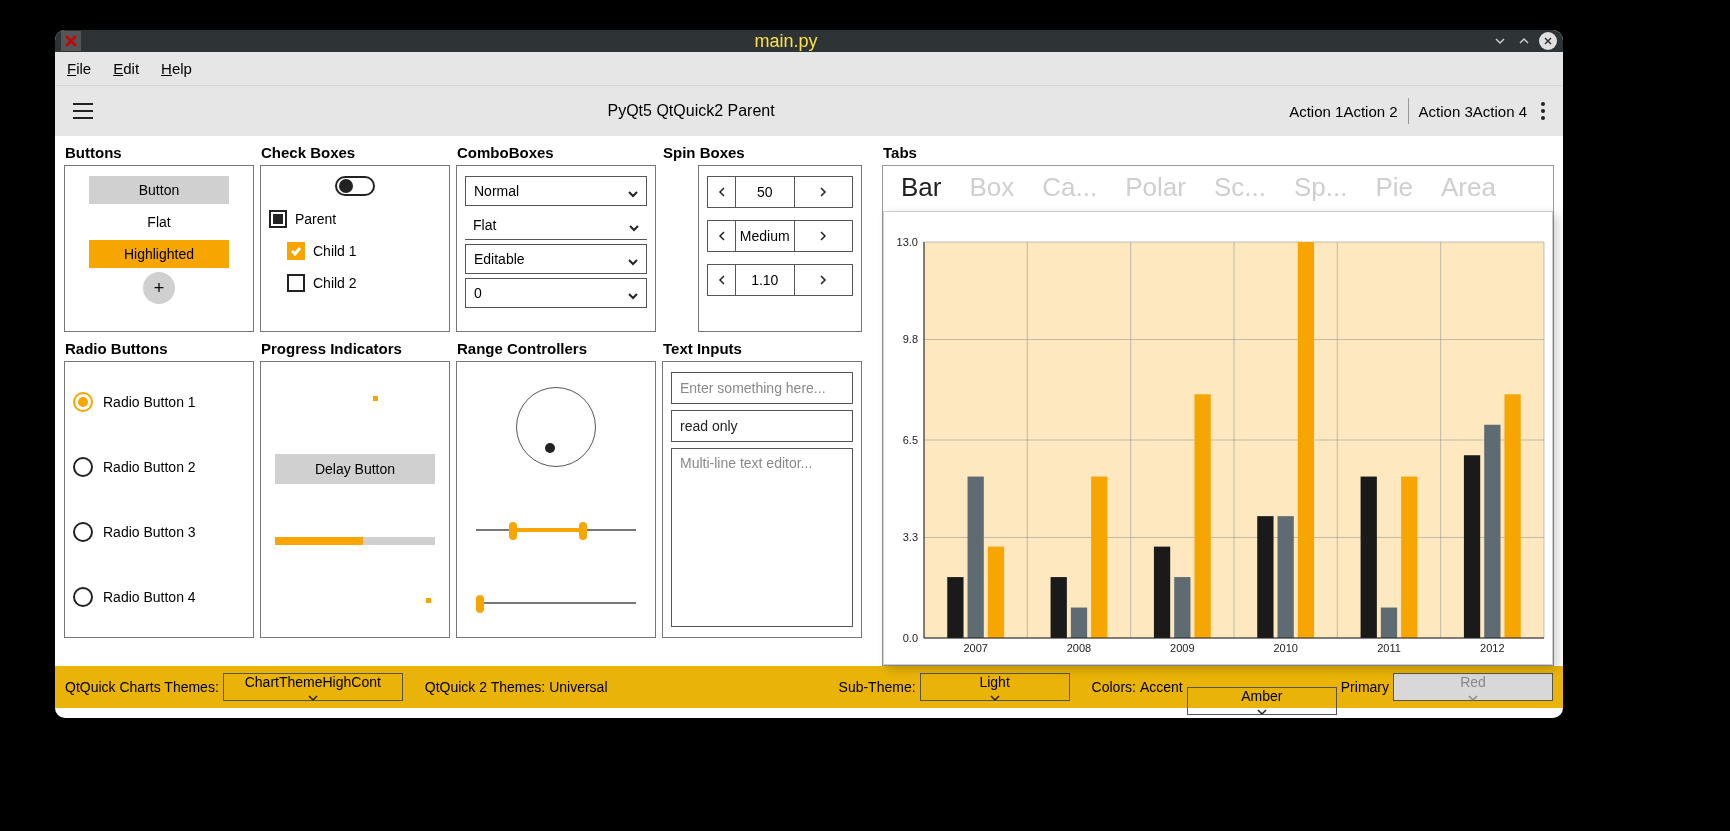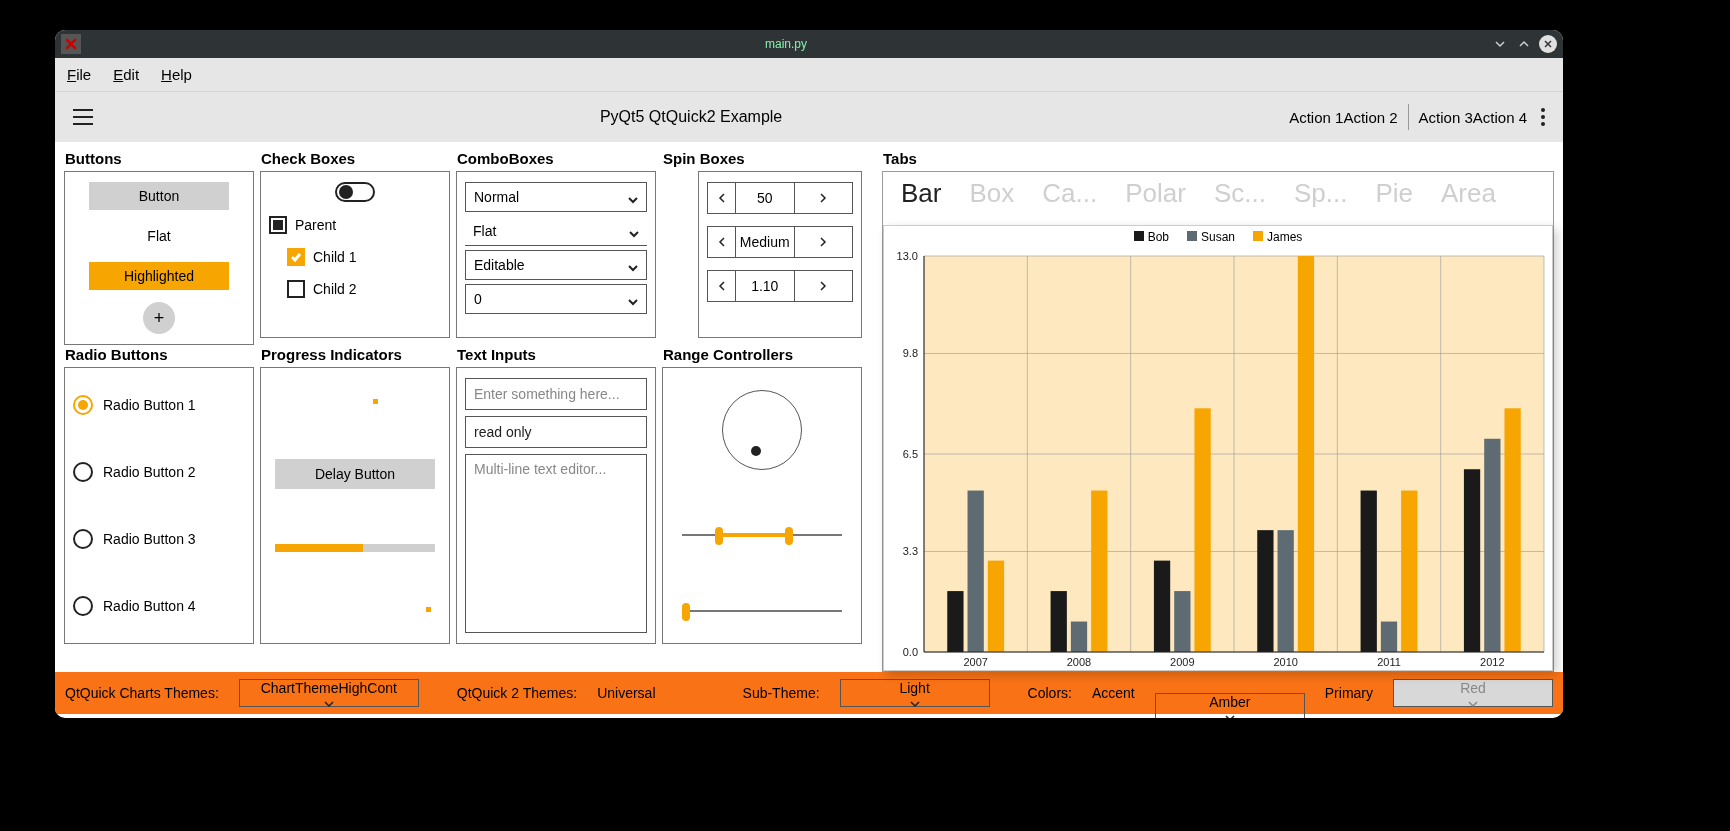--- a/index.html
+++ b/index.html
@@ -8,26 +8,26 @@
   .window {
     position: absolute;
     left: 55px; top: 30px;
     width: 1508px; height: 688px;
     background: #ffffff;
     border-radius: 10px;
     overflow: hidden;
     box-shadow: 0 8px 40px rgba(0,0,0,0.8);
   }
   .titlebar {
-    height: 28px;
+    height: 22px;
     background: #2e3436;
-    color: #86efac;
+    color: #fde047;
     display: flex;
     align-items: center;
-    font-size: 12px;
+    font-size: 18px;
   }
   .titlebar .title-icon { width: 20px; height: 20px; margin-left: 6px; background: #555; display:flex; align-items:center; justify-content:center; }
   .titlebar .title-icon svg { width:12px; height:12px; }
   .titlebar .title-text { flex:1; text-align:center; }
   .titlebar .tb-btn { width:18px; height:18px; margin-right:6px; display:flex; align-items:center; justify-content:center; color:#d0d0d0; }
   .titlebar .tb-close { width:18px; height:18px; margin-right:6px; border-radius:50%; background:#e0e0e0; color:#333; display:flex; align-items:center; justify-content:center; }
 
   .menubar {
     height: 34px;
     background: #e6e6e6;
@@ -63,21 +63,21 @@
     background:#fff;
   }
   .left-grid {
     flex: 0 0 812px;
     display:grid;
     grid-template-columns: 190px 190px 200px 200px;
     grid-template-rows: 190px 300px;
     gap: 6px;
   }
   .section-title { font-weight:bold; font-size:15px; margin: 2px 0 4px 1px; }
-  .card { border:1px solid #777; background:#fff; height:100%; display:flex; flex-direction:column; align-items:center; padding:10px 8px; gap:12px; }
+  .card { border:1px solid #777; background:#fff; height:100%; display:flex; flex-direction:column; align-items:center; padding:10px 8px; gap:4px; }
   .cell { display:flex; flex-direction:column; }
   .cell .card { flex:1; }
 
   .btn {
     width:140px; height:28px; display:flex; align-items:center; justify-content:center;
     font-size:14px;
   }
   .btn-raised { background:#d0d0d0; }
   .btn-flat { background:transparent; }
   .btn-hl { background:#f7a500; color:#000; }
@@ -145,23 +145,23 @@
     position:relative; overflow:hidden;
   }
   .legend { display:flex; justify-content:center; gap:18px; font-size:12px; padding:4px 0; }
   .legend .sw { width:10px; height:10px; display:inline-block; margin-right:4px; }
 
   
   .bottom {
     height: 42px;
     display:flex; align-items:center;
     padding: 0 10px;
-    gap: 20px;
+    gap: 4px;
     font-size:14px;
-    background:#f97316;
+    background:#eab308;
   }
   .bottom label { white-space:nowrap; }
   .bcombo { height:28px; min-width:150px; border:1px solid #555; display:flex; align-items:center; justify-content:space-between; padding:0 8px; font-size:14px;flex-direction:column; }
   .bcombo.disabled { background:#d8d8d8; color:#888; }
   .spacer-flex { flex:1; }
 
 </style>
 </head>
 <body>
 
@@ -199,21 +199,21 @@
       <span><u>E</u>dit</span>
       <span><u>H</u>elp</span>
     </div>
 
     <div class="toolbar">
       <div class="hamburger">
           <div></div>
           <div></div>
           <div></div>
         </div>
-      <div class="app-title">PyQt5 QtQuick2 Example</div>
+      <div class="app-title">PyQt5 QtQuick2 Parent</div>
       <div class="actions">
         <span>Action 1</span>
         <span>Action 2</span>
         <div class="sep"></div>
         <span>Action 3</span>
         <span>Action 4</span>
         <div class="dots">
             <div></div>
             <div></div>
             <div></div>
@@ -369,68 +369,63 @@
             <div class="dot-orange" style="margin-left:40px;"></div>
             <div class="delay-btn">Delay Button</div>
             <div class="progress">
                 <div style="width:55%;"></div>
               </div>
             <div class="dot-orange" style="align-self:flex-end; margin-right:10px;"></div>
           </div>
         </div>
 
         <div class="cell">
-          <div class="section-title">Text Inputs</div>
-          <div class="card" style="gap:6px;">
-            <div class="text-in">Enter something here...</div>
-            <div class="text-in ro">read only</div>
-            <div class="textarea">Multi-line text editor...</div>
-          </div>
-        </div>
-
-        <div class="cell">
           <div class="section-title">Range Controllers</div>
           <div class="card" style="justify-content:space-around;">
             <div class="dial">
                 <div class="knob"></div>
               </div>
             <div class="range-slider">
               <div class="track"></div>
               <div class="fill" style="left:35px; width:70px;"></div>
               <div class="handle" style="left:33px;"></div>
               <div class="handle" style="left:103px;"></div>
             </div>
             <div class="slider2">
               <div class="track"></div>
               <div class="handle"></div>
             </div>
+          </div>
+        </div>
+
+        <div class="cell">
+          <div class="section-title">Text Inputs</div>
+          <div class="card" style="gap:6px;">
+            <div class="text-in">Enter something here...</div>
+            <div class="text-in ro">read only</div>
+            <div class="textarea">Multi-line text editor...</div>
           </div>
         </div>
 
       </div>
 
       <div class="right">
         <div class="section-title">Tabs</div>
         <div class="card" style="padding:0; border:1px solid #999;">
           <div class="tabs-header" id="tabs-header" style="width:100%;">
               <span class="tab active">Bar</span>
               <span class="tab">Box</span>
               <span class="tab">Ca...</span>
               <span class="tab">Polar</span>
               <span class="tab">Sc...</span>
               <span class="tab">Sp...</span>
               <span class="tab">Pie</span>
               <span class="tab">Area</span>
             </div>
           <div class="chart-panel" style="width:100%;">
-            <div class="legend" id="chart-legend">
-                <span><span class="sw" style="background: rgb(26, 26, 26);"></span>Bob</span>
-                <span><span class="sw" style="background: rgb(95, 107, 115);"></span>Susan</span>
-                <span><span class="sw" style="background: rgb(247, 165, 0);"></span>James</span>
-              </div>
             <svg id="chart-svg" style="position:absolute; left:0; top:22px; right:0; bottom:0; width:100%; height:calc(100% - 22px);">
                 <rect x="40" y="8" width="620" height="396" fill="#fde8c0"></rect>
                 <line x1="40" y1="404" x2="660" y2="404" stroke="#999" stroke-width="0.6"></line>
                 <text x="34" y="408" font-size="11" text-anchor="end" fill="#222">0.0</text>
                 <line x1="40" y1="303.4769230769231" x2="660" y2="303.4769230769231" stroke="#999" stroke-width="0.6"></line>
                 <text x="34" y="307.4769230769231" font-size="11" text-anchor="end" fill="#222">3.3</text>
                 <line x1="40" y1="206" x2="660" y2="206" stroke="#999" stroke-width="0.6"></line>
                 <text x="34" y="210" font-size="11" text-anchor="end" fill="#222">6.5</text>
                 <line x1="40" y1="105.47692307692301" x2="660" y2="105.47692307692301" stroke="#999" stroke-width="0.6"></line>
                 <text x="34" y="109.47692307692301" font-size="11" text-anchor="end" fill="#222">9.8</text>

